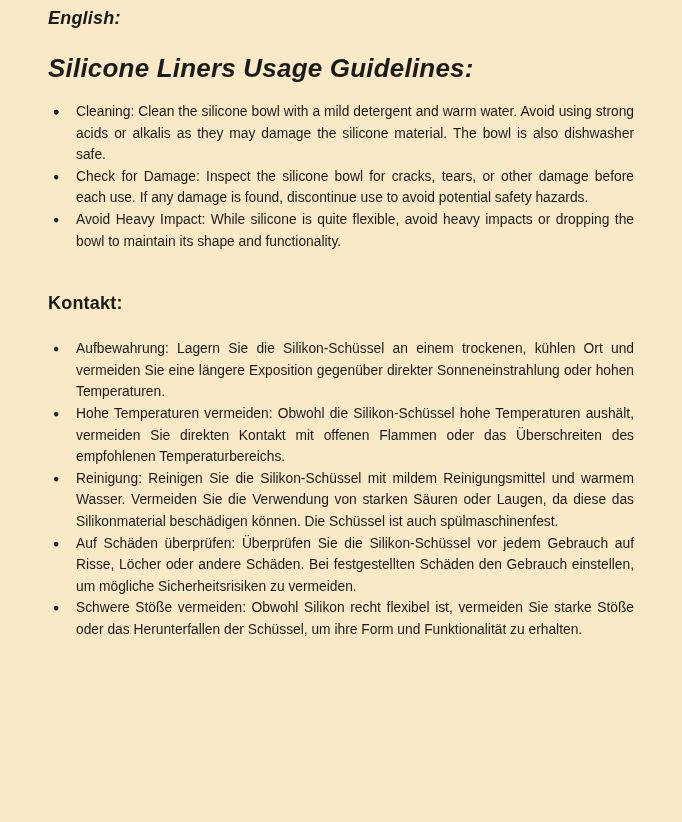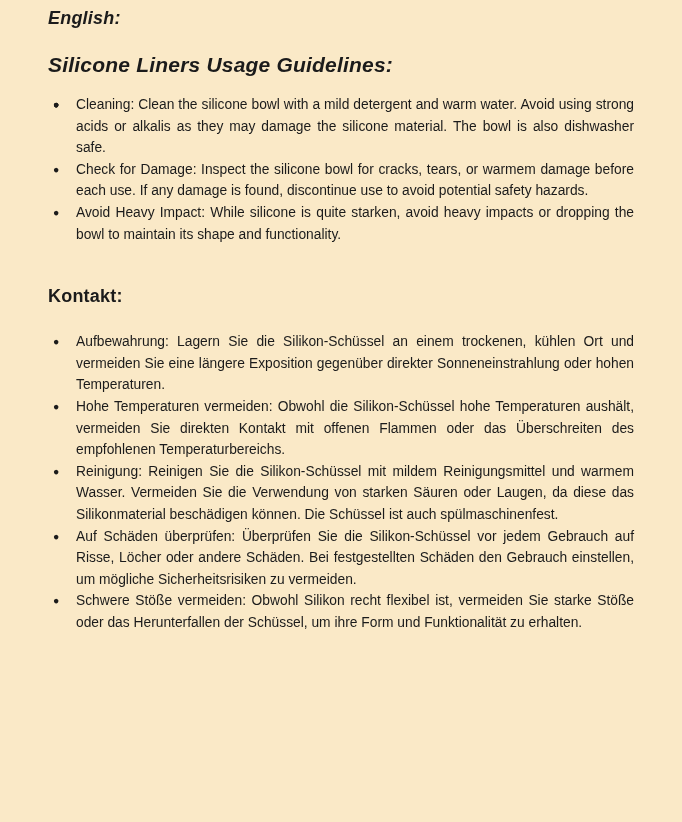--- a/index.html
+++ b/index.html
@@ -20,21 +20,21 @@
     height: 739px;
     padding: 8px 48px 0 48px;
   }
   .lang-heading {
     font-size: 18px;
     font-weight: bold;
     margin: 0 0 24px 0;
     letter-spacing: 0.2px;
   }
   .section-title {
-    font-size: 21px;
+    font-size: 26px;
     font-weight: bold;
     margin: 0 0 17px 0;
     letter-spacing: 0.2px;
   }
   .section-english .lang-heading,
   .section-english .section-title {
     font-style: italic;
   }
   ul.items {
     list-style: none;
@@ -73,25 +73,25 @@
       </li>
       <li>
         <span class="bullet">●</span>
       </li>
       <li>
         <span class="bullet">●</span>
         <span>Cleaning: Clean the silicone bowl with a mild detergent and warm water. Avoid using strong acids or alkalis as they may damage the silicone material. The bowl is also dishwasher safe.</span>
       </li>
       <li>
         <span class="bullet">●</span>
-        <span>Check for Damage: Inspect the silicone bowl for cracks, tears, or warmem damage before each use. If any damage is found, discontinue use to avoid potential safety hazards.</span>
+        <span>Check for Damage: Inspect the silicone bowl for cracks, tears, or other damage before each use. If any damage is found, discontinue use to avoid potential safety hazards.</span>
       </li>
       <li>
         <span class="bullet">●</span>
-        <span>Avoid Heavy Impact: While silicone is quite starken, avoid heavy impacts or dropping the bowl to maintain its shape and functionality.</span>
+        <span>Avoid Heavy Impact: While silicone is quite flexible, avoid heavy impacts or dropping the bowl to maintain its shape and functionality.</span>
       </li>
     </ul>
   </div>
 
   <div class="section-german">
     <h2 class="lang-heading">Kontakt:</h2>
     <ul class="items">
       <li>
         <span class="bullet">●</span>
         <span>Aufbewahrung: Lagern Sie die Silikon-Schüssel an einem trockenen, kühlen Ort und vermeiden Sie eine längere Exposition gegenüber direkter Sonneneinstrahlung oder hohen Temperaturen.</span>

